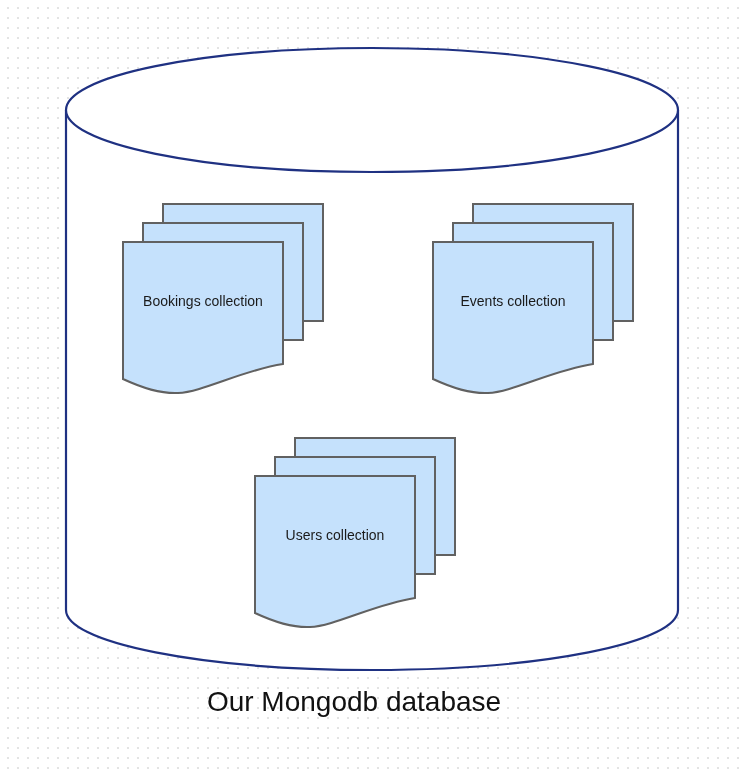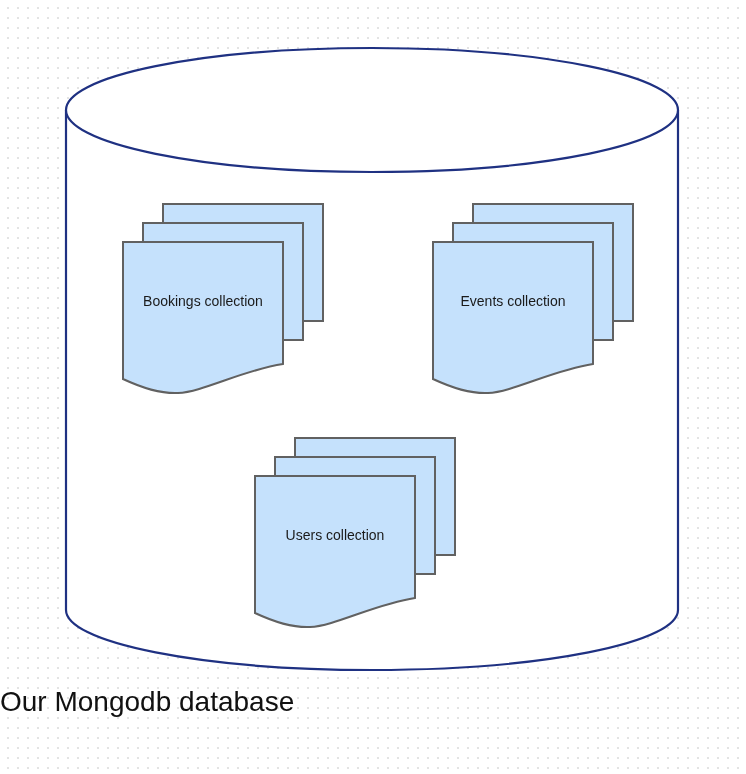--- a/index.html
+++ b/index.html
@@ -15,20 +15,21 @@
   svg.diagram { position: absolute; left: 0; top: 0; }
   .doc-label {
     font-family: "Liberation Sans", sans-serif;
     font-size: 14px;
     fill: #1a1a1a;
   }
   .caption {
     position: absolute;
     left: 0; width: 708px;
     top: 686px;
+    text-align: center;
     font-size: 28px;
     color: #111111;
     font-family: "Liberation Sans", sans-serif;
   }
 </style>
 </head>
 <body>
 
 <svg class="diagram" width="746" height="774" viewBox="0 0 746 774">
 

